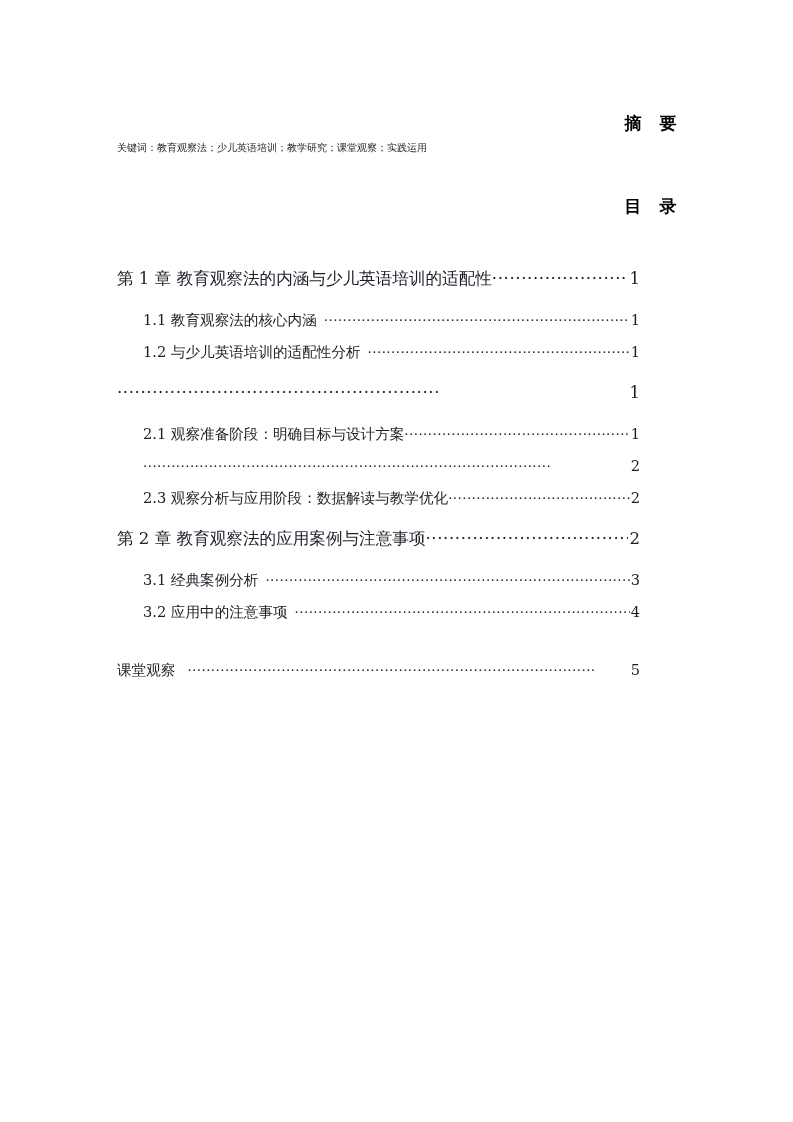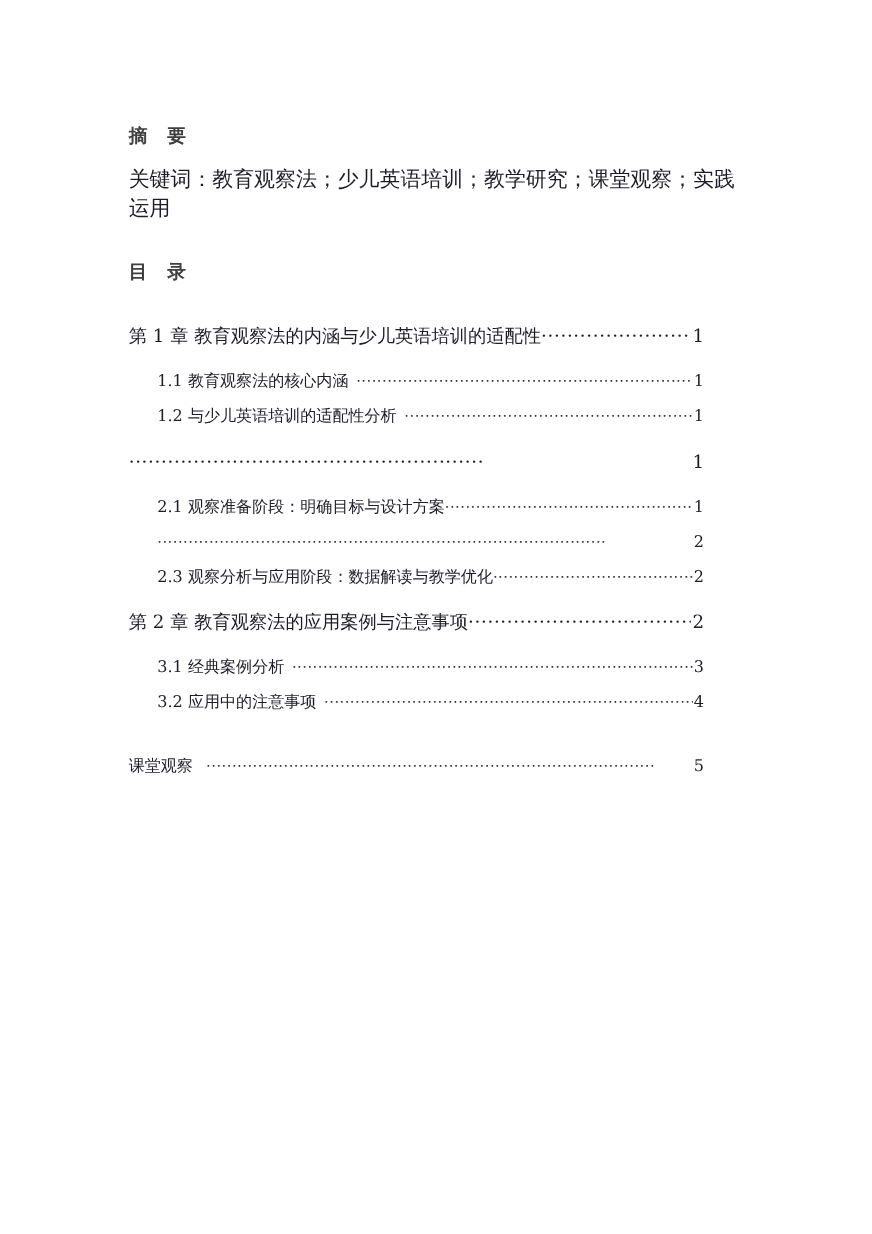--- a/index.html
+++ b/index.html
@@ -20,46 +20,46 @@
   }
   .content {
     position: absolute;
     left: 117px;
     top: 0;
     width: 560px;
   }
 
   
   .doc-heading {
-    text-align: left;
+    text-align: right;
     font-weight: bold;
     font-size: 17px;
     letter-spacing: 0.5px;
-    color: #404040;
+    color: #000000;
     font-family: "DejaVu Sans", "Liberation Sans", sans-serif;
   }
   #abstract-heading { margin-top: 112px; }
   #toc-heading { margin-top: 0; }
 
   
   .abstract-body {
     margin-top: 26px;
     font-size: 15.2px;
     line-height: 26px;
     color: #1d1d28;
     text-align: justify;
     text-justify: inter-ideograph;
     text-indent: 2em;
   }
   .keywords {
-    font-size: 19px;
+    font-size: 10px;
     line-height: 26px;
     color: #1d1d28;
     text-indent: 0;
-    margin-top: 15px;
+    margin-top: 0;
   }
 
   
   .toc {
     margin-top: 0;
   }
   .toc-entry {
     display: flex;
     align-items: baseline;
     color: #1d1d28;
@@ -128,21 +128,21 @@
 <div class="page">
   <div class="content">
 
     <div class="doc-heading" id="abstract-heading">摘　要</div>
 
 
     <p class="keywords">关键词：教育观察法；少儿英语培训；教学研究；课堂观察；实践运用</p>
 
     <div class="doc-heading" id="toc-heading" style="margin-top:34px;">目　录</div>
 
-    <div class="toc" style="margin-top:32px;">
+    <div class="toc" style="margin-top:46px;">
 
       <div class="toc-entry level-1">
         <span class="toc-label">第 1 章  教育观察法的内涵与少儿英语培训的适配性</span>
         <span class="leader">·······················································</span>
         <span class="toc-page">1</span>
       </div>
 
       <div class="toc-gap-chapter"></div>
 
       <div class="toc-entry level-2">

